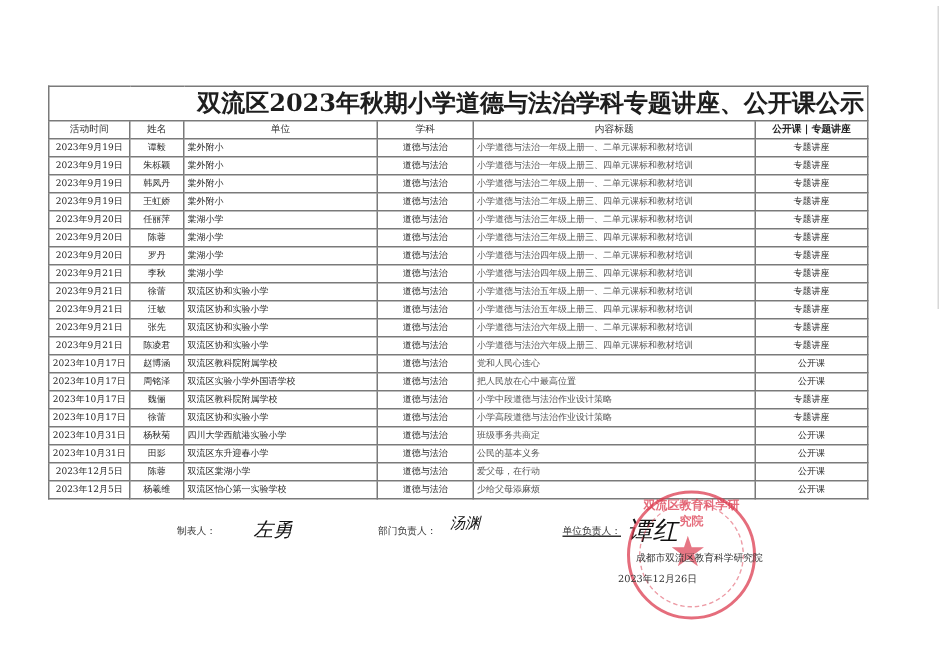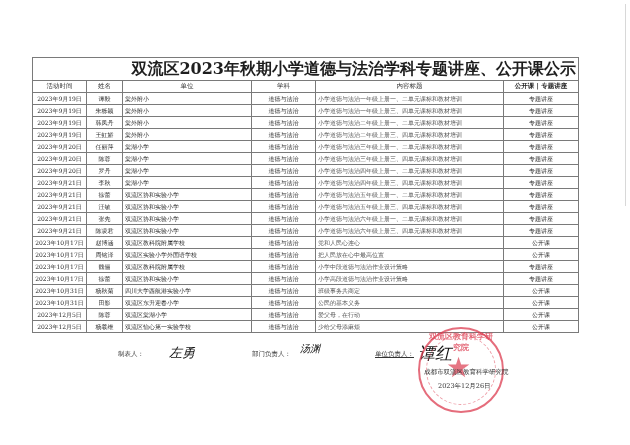--- a/index.html
+++ b/index.html
@@ -254,13 +254,13 @@
 <div class="footer" style="left:375px; top:350px;text-decoration:underline;">单位负责人：</div>
 <div class="sig" style="left:418px; top:342px; font-size:17px;">谭红</div>
 
 <div class="stamp">
   <div class="ring"></div>
   <div class="stamp-text">双流区教育科学研究院</div>
   <div class="star">★</div>
 </div>
 
 <div class="footer" style="left:424px; top:368px;">成都市双流区教育科学研究院</div>
-<div class="footer" style="left:438px; top:382px;">2023年12月26日</div>
+<div class="footer" style="left:412px; top:382px;">2023年12月26日</div>
 
 </body></html>

